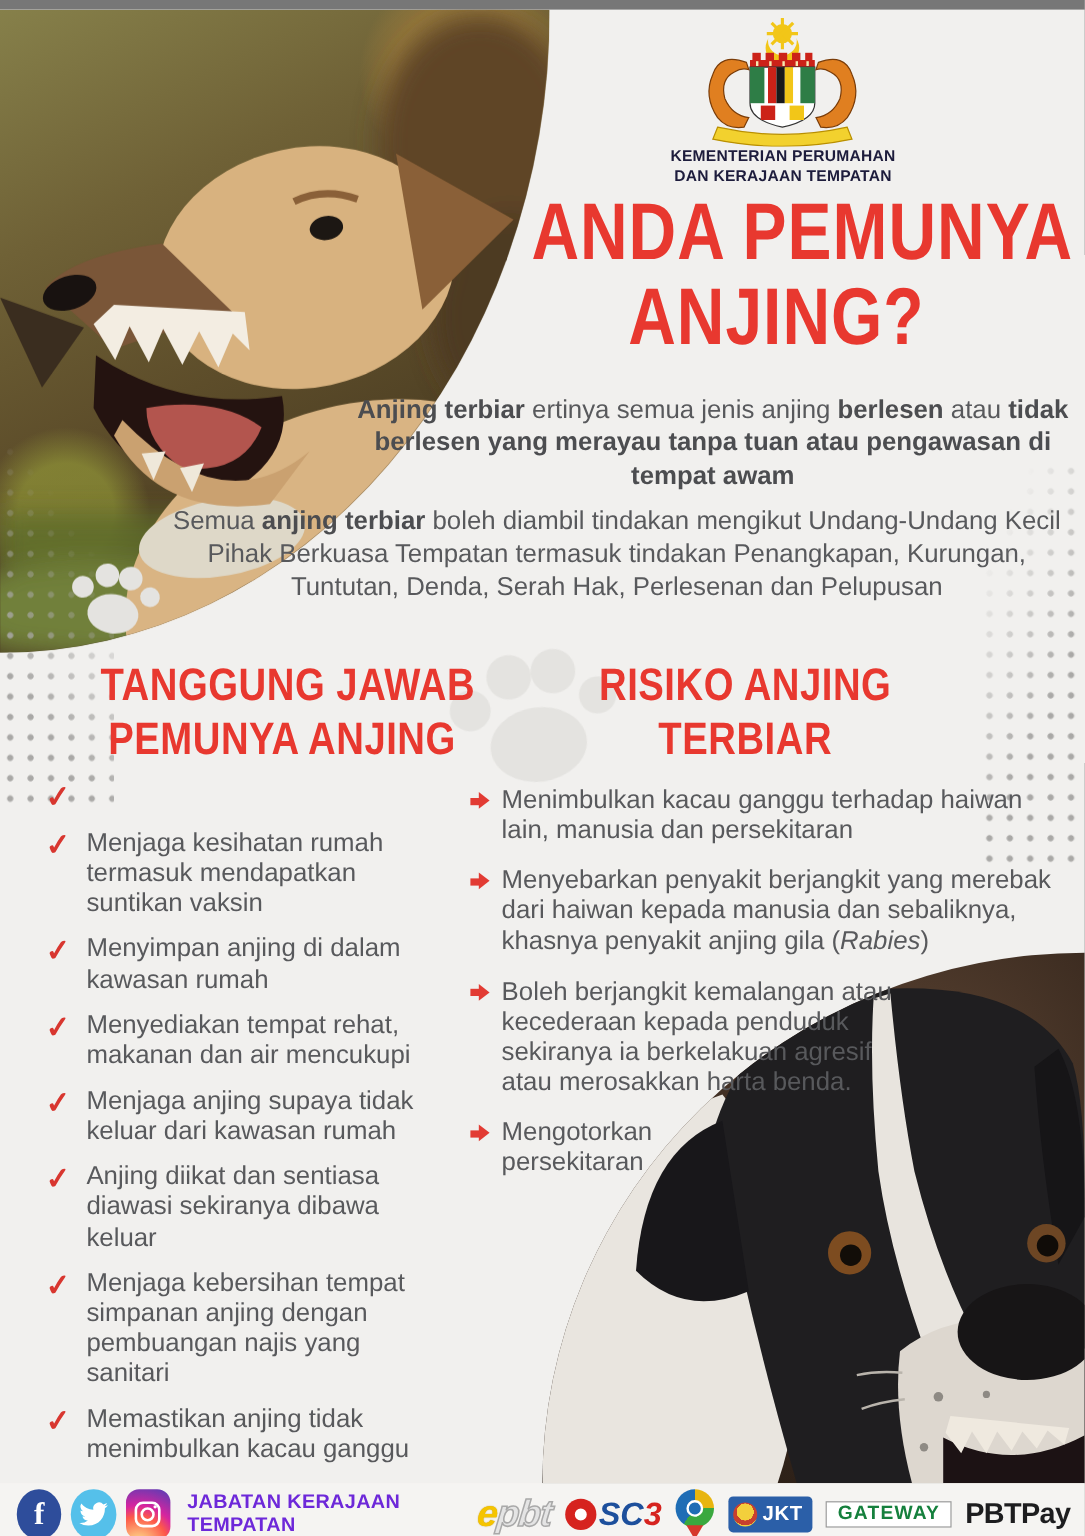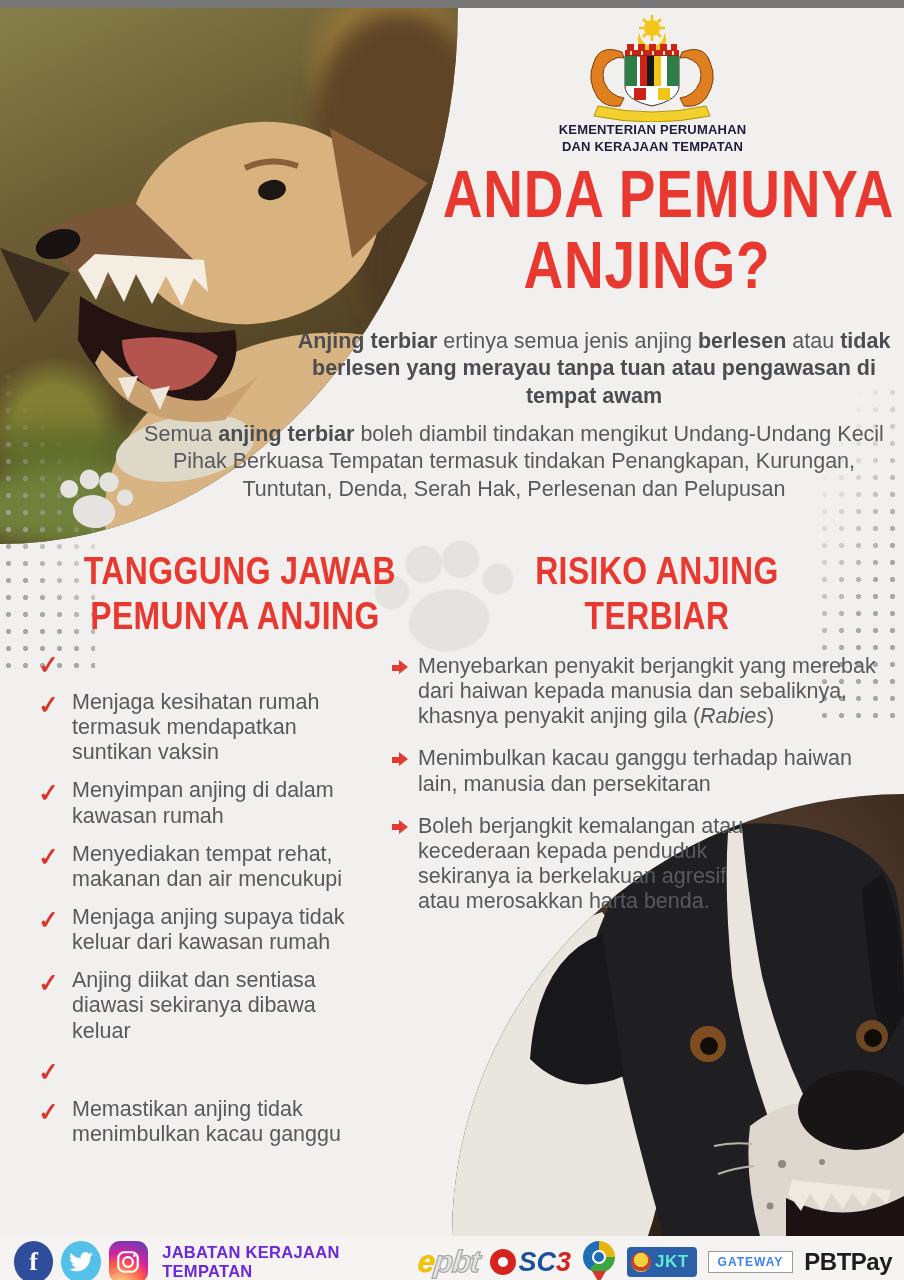--- a/index.html
+++ b/index.html
@@ -44,21 +44,21 @@
     font-size:21.5px;line-height:1.27;color:var(--txt);}
   .seg-b{font-weight:700;color:#4c4d50;}
   .seg-i{font-style:italic;}
   .seg-r{}
 
   
   .hdg{position:absolute;text-align:center;color:var(--red);}
   .hdg .ln{display:block;font-size:38px;font-weight:800;line-height:1.18;letter-spacing:.5px;
     transform:scaleX(.84);transform-origin:50% 50%;white-space:nowrap;}
   .hdg-left{left:55px;top:541px;width:360px;}
-  .hdg-right{left:492px;top:541px;width:330px;}
+  .hdg-right{left:456px;top:541px;width:330px;}
 
   
   ul.blist{list-style:none;position:absolute;}
   ul.blist li{display:flex;align-items:flex-start;color:var(--txt);}
   ul.resp{left:38px;top:642px;width:356px;}
   ul.resp li{margin-bottom:13px;}
   ul.risk{left:392px;top:646px;width:510px;}
   ul.risk li{margin-bottom:17px;}
   .txt{font-size:21.5px;line-height:1.17;}
   ul.resp .txt{max-width:300px;}
@@ -109,23 +109,23 @@
   .osc .o::after{content:"";position:absolute;inset:5px;border-radius:50%;background:#fff;border:3px solid #d6231f;}
   .osc .sc{color:#1d4f9c;}
   .osc .n3{color:#d6231f;}
   .pin{position:relative;width:34px;height:42px;}
   .pin .ball{position:absolute;left:1px;top:0;width:32px;height:32px;border-radius:50%;
     background:conic-gradient(#e8b50f 0 25%,#3aa83f 25% 60%,#1f6db5 60% 100%);}
   .pin .core{position:absolute;left:10px;top:9px;width:14px;height:14px;border-radius:50%;background:#1f6db5;border:2px solid #fff;}
   .pin .tip{position:absolute;left:10px;bottom:0;border-left:7px solid transparent;border-right:7px solid transparent;border-top:12px solid #d6372c;}
   .jkt{display:flex;align-items:center;background:#2b5fa8;border-radius:4px;height:30px;padding:0 8px 0 4px;gap:4px;}
   .jkt .emb{width:20px;height:20px;border-radius:50%;background:radial-gradient(circle at 50% 40%,#f3cf3c 0 45%,#c8402f 46% 70%,#f3cf3c 71% 100%);}
-  .jkt .t{color:#5eead4;font-weight:800;font-size:17px;letter-spacing:.5px;}
+  .jkt .t{color:#ffffff;font-weight:800;font-size:17px;letter-spacing:.5px;}
   .gtw{background:#fff;border:1.5px solid #9a9a9a;height:22px;display:flex;align-items:center;
-    padding:0 9px;font-weight:700;font-size:12px;color:#3b82f6;letter-spacing:1px;}
+    padding:0 9px;font-weight:700;font-size:16px;color:#15803d;letter-spacing:1px;}
   .pbtpay{font-weight:800;font-size:24px;color:#1d1d1f;letter-spacing:-.5px;}
 </style>
 </head>
 <body>
 
 <div class="canvas">
 
   <div class="photo-tl">
     <svg viewBox="0 0 458 536">
       <defs>
@@ -290,38 +290,43 @@
       <li>
         <span class="bullet chk">✓</span>
         <span class="txt"><span class="seg-r">Menjaga anjing supaya tidak keluar dari kawasan rumah</span></span>
       </li>
       <li>
         <span class="bullet chk">✓</span>
         <span class="txt"><span class="seg-r">Anjing diikat dan sentiasa diawasi sekiranya dibawa keluar</span></span>
       </li>
       <li>
         <span class="bullet chk">✓</span>
+        <span class="txt"><span class="seg-r">Menjaga kebersihan tempat simpanan  anjing dengan pembuangan najis yang sanitari</span></span>
       </li>
       <li>
         <span class="bullet chk">✓</span>
         <span class="txt"><span class="seg-r">Memastikan anjing tidak menimbulkan kacau ganggu</span></span>
       </li>
     </ul>
   <ul class="blist risk">
       <li>
         <span class="bullet arw"></span>
+        <span class="txt"><span class="seg-r">Menimbulkan kacau ganggu terhadap haiwan lain, manusia dan persekitaran</span></span>
+      </li>
+      <li>
+        <span class="bullet arw"></span>
         <span class="txt"><span class="seg-r">Menyebarkan penyakit berjangkit yang merebak dari haiwan kepada manusia dan sebaliknya, khasnya penyakit anjing gila (</span><span class="seg-i">Rabies</span><span class="seg-r">)</span></span>
-      </li>
-      <li>
-        <span class="bullet arw"></span>
-        <span class="txt"><span class="seg-r">Menimbulkan kacau ganggu terhadap haiwan lain, manusia dan persekitaran</span></span>
       </li>
       <li>
         <span class="bullet arw"></span>
         <span class="txt"><span class="seg-r">Boleh berjangkit kemalangan atau kecederaan kepada penduduk sekiranya ia berkelakuan agresif atau merosakkan harta benda.</span></span>
+      </li>
+      <li>
+        <span class="bullet arw"></span>
+        <span class="txt"><span class="seg-r">Mengotorkan persekitaran</span></span>
       </li>
     </ul>
 
   <div class="footer">
     <div class="f-left">
       <div class="soc soc-fb">
           <span>f</span>
         </div>
       <div class="soc soc-tw">
         <svg width="26" height="26" viewBox="0 0 24 24" fill="#fff">

